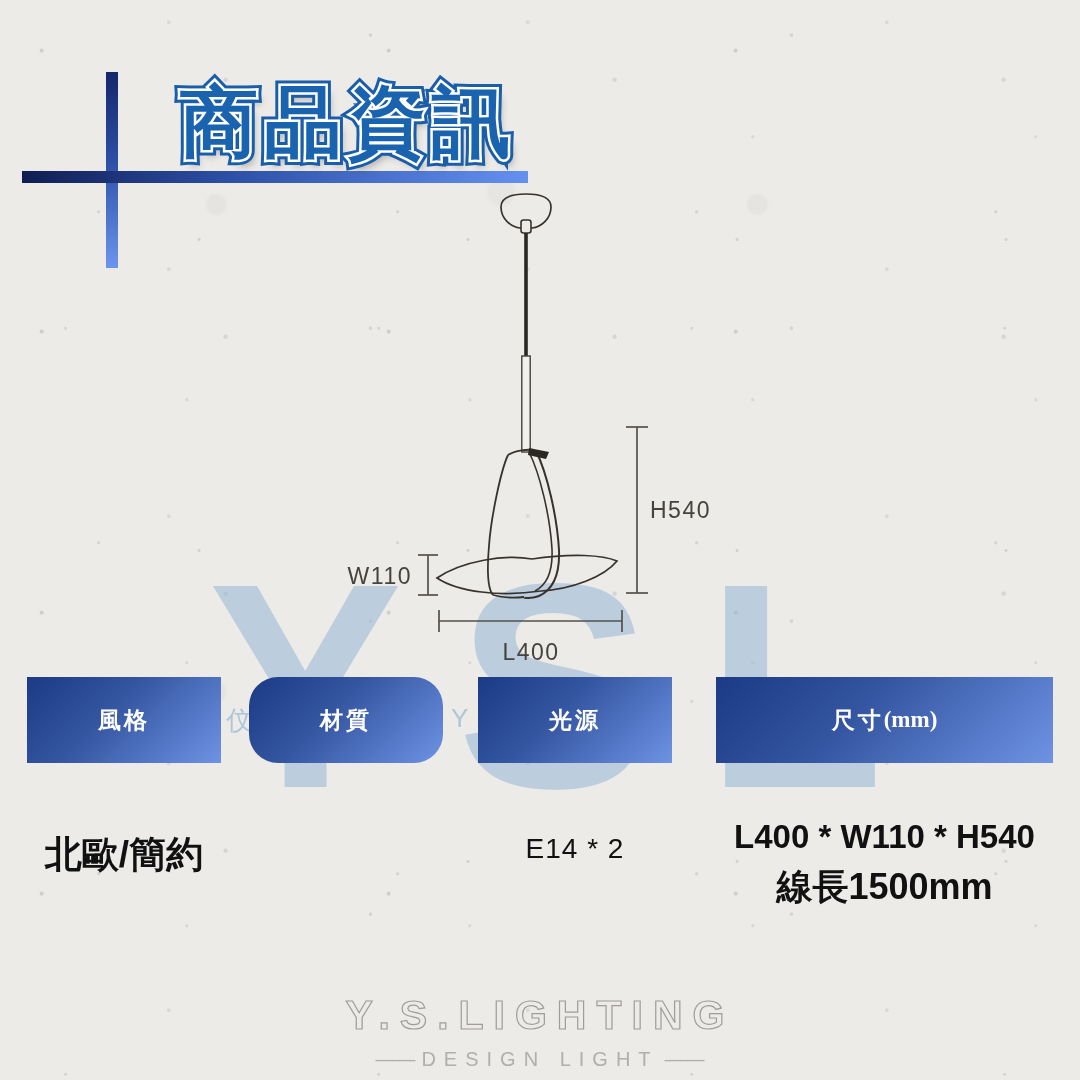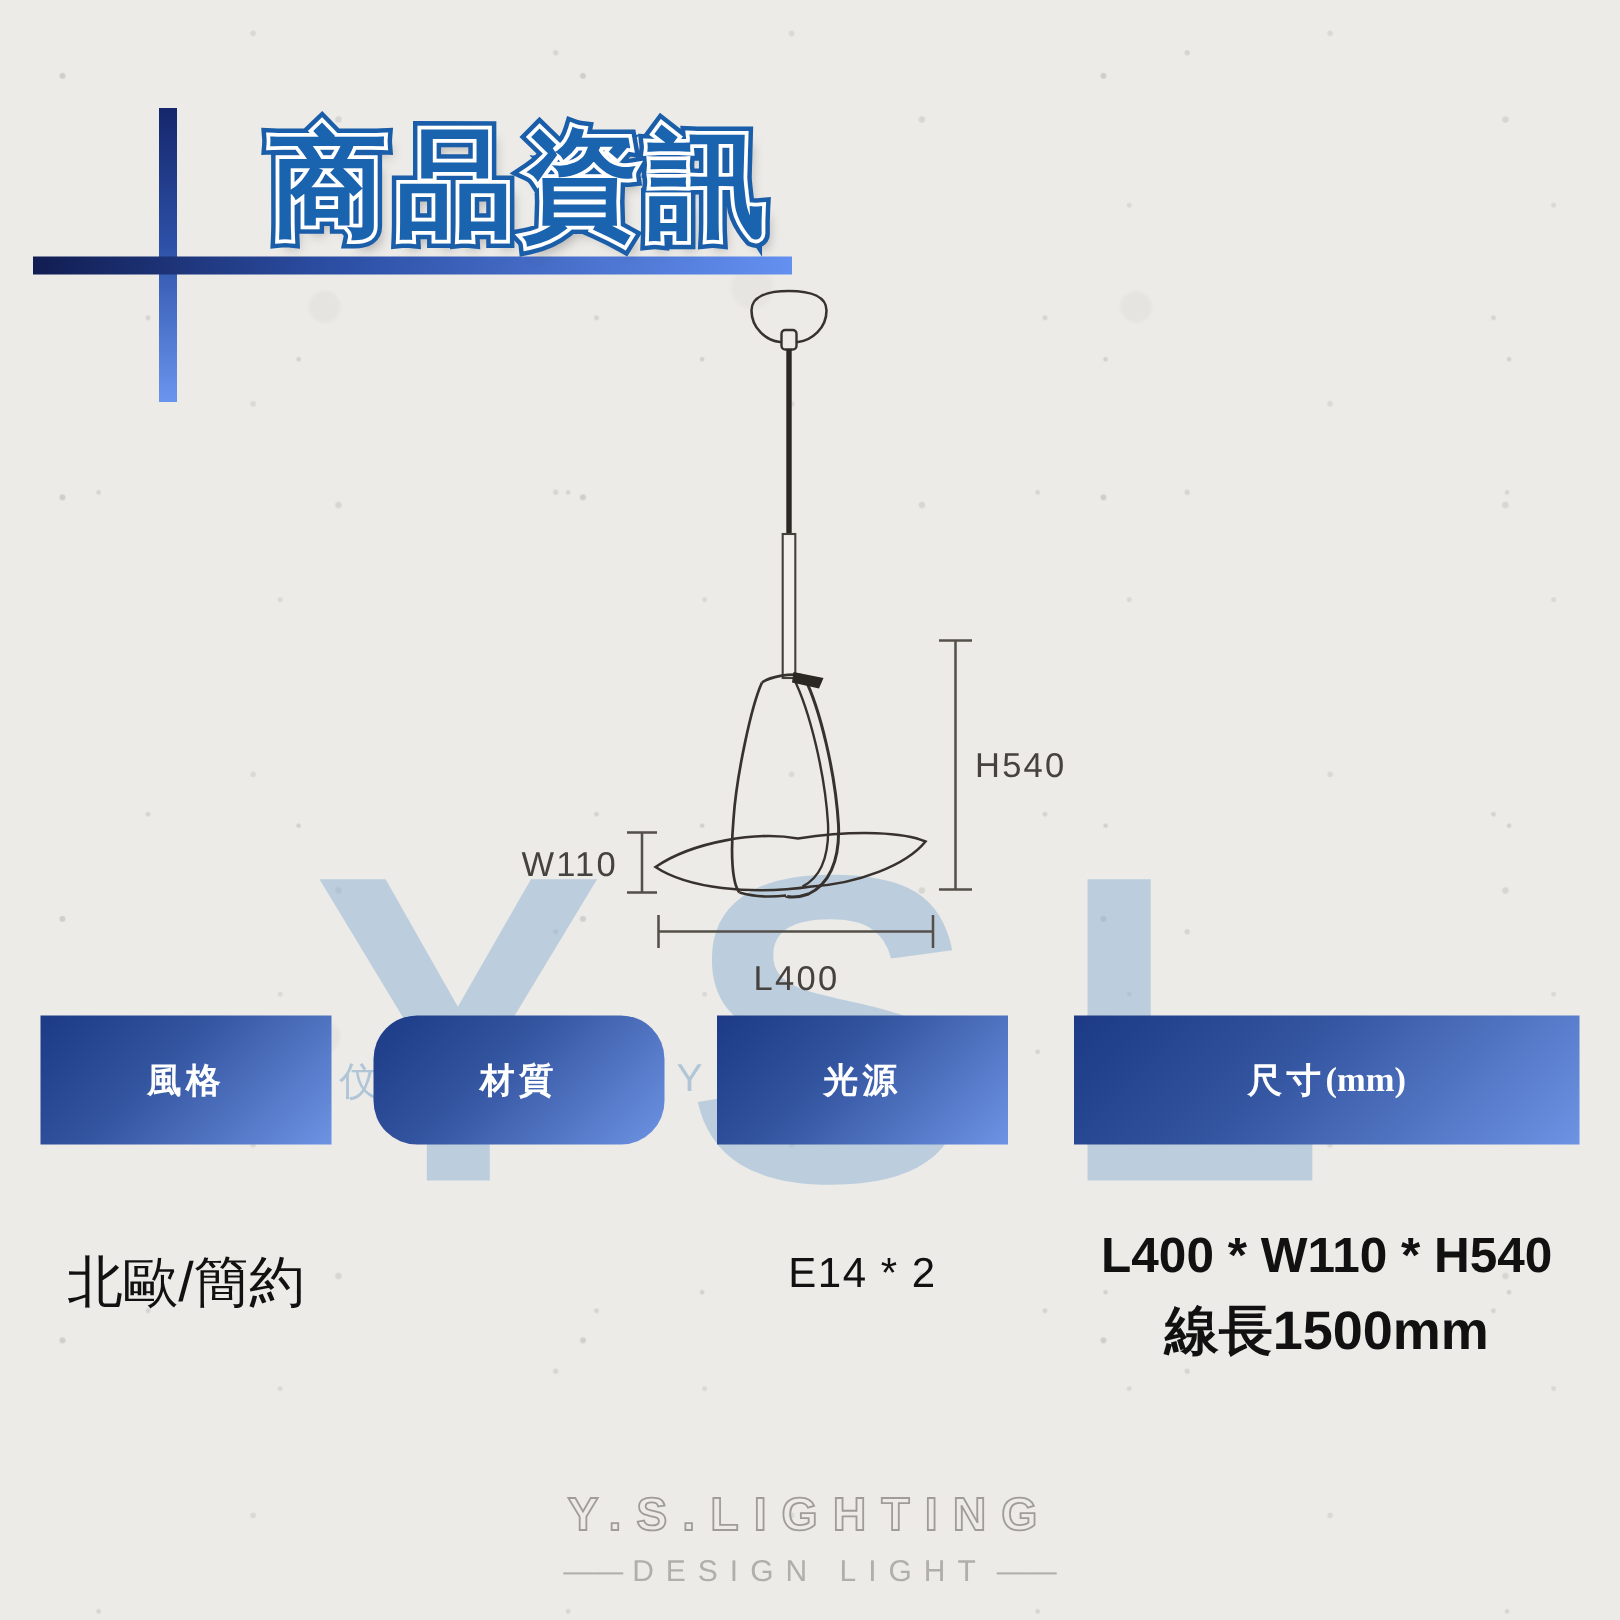--- a/index.html
+++ b/index.html
@@ -79,30 +79,30 @@
     font-weight:700;letter-spacing:0px;}
   .box-style{left:27px;width:194px;}
   .box-material{left:249px;width:194px;border-radius:29px;}
   .box-light{left:478px;width:194px;text-align:center;}
   .box-dims{left:716px;width:337px;}
 
   
   .spec-value{
     position:absolute;z-index:2;text-align:center;color:#111111;white-space:nowrap;
   }
-  .val-style{left:27px;width:194px;top:830px;font-size:37px;font-weight:400;}
+  .val-style{left:27px;width:194px;top:830px;font-size:37px;font-weight:700;}
   .val-material{left:249px;width:194px;top:830px;font-size:37px;font-weight:700;}
   .val-light{left:478px;width:194px;top:833px;font-size:28px;font-weight:400;letter-spacing:1px;}
   .val-dims{left:716px;width:337px;top:818px;font-size:33px;font-weight:700;}
   .val-dims .dim-line2{font-size:36px;margin-top:7px;}
 
   
   .footer{position:absolute;left:0;top:992px;width:1080px;z-index:2;text-align:center;}
   .brand{
-    display:block;font-size:31px;font-weight:700;letter-spacing:10px;
+    display:block;font-size:41px;font-weight:700;letter-spacing:10px;
     color:rgba(236,235,232,0.25);-webkit-text-stroke:1.2px #a09d99;
   }
   .tagline-row{
     margin-top:9px;font-size:20px;letter-spacing:8px;color:#b1afab;font-weight:400;
     display:flex;align-items:center;justify-content:center;gap:6px;
   }
   .tagline-row .dash{letter-spacing:0;color:#b1afab;}
 </style>
 </head>
 <body>

